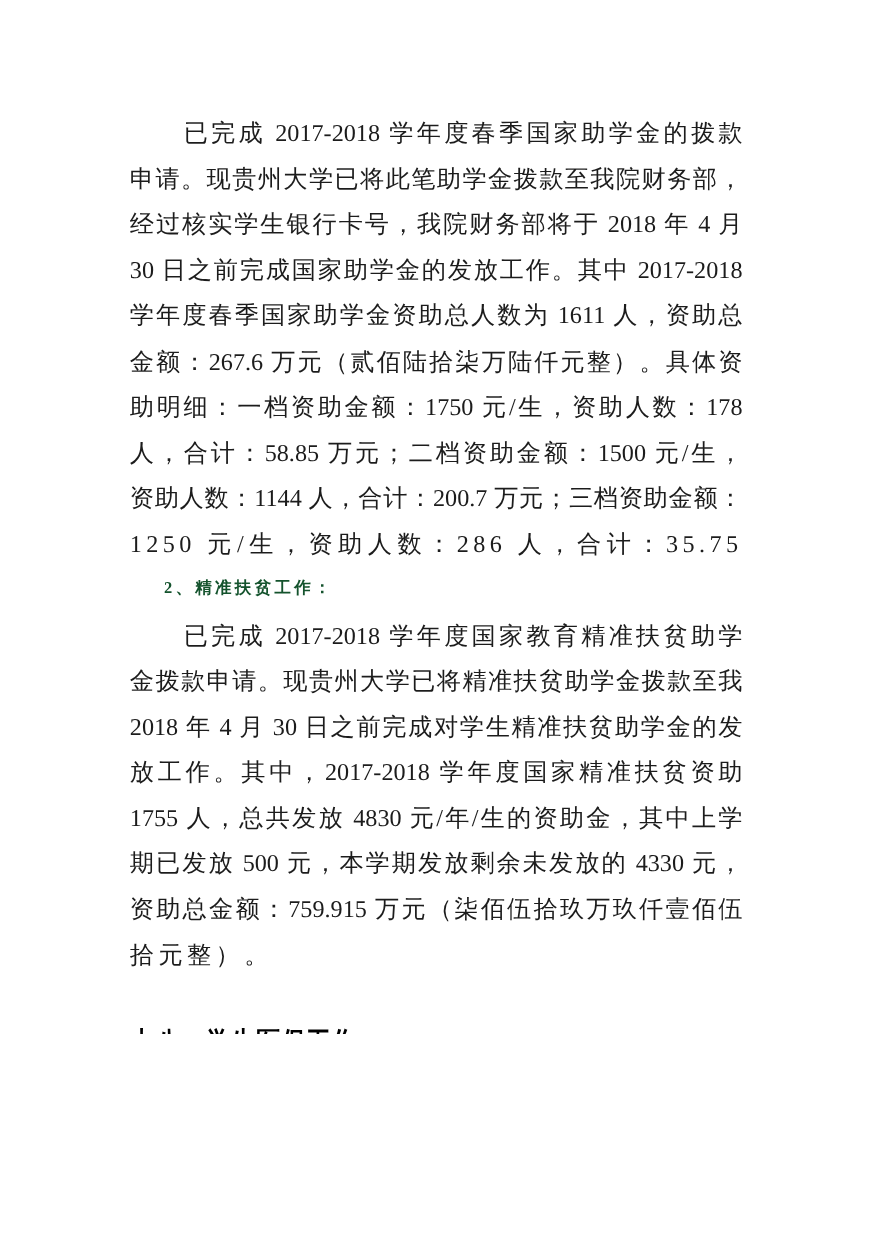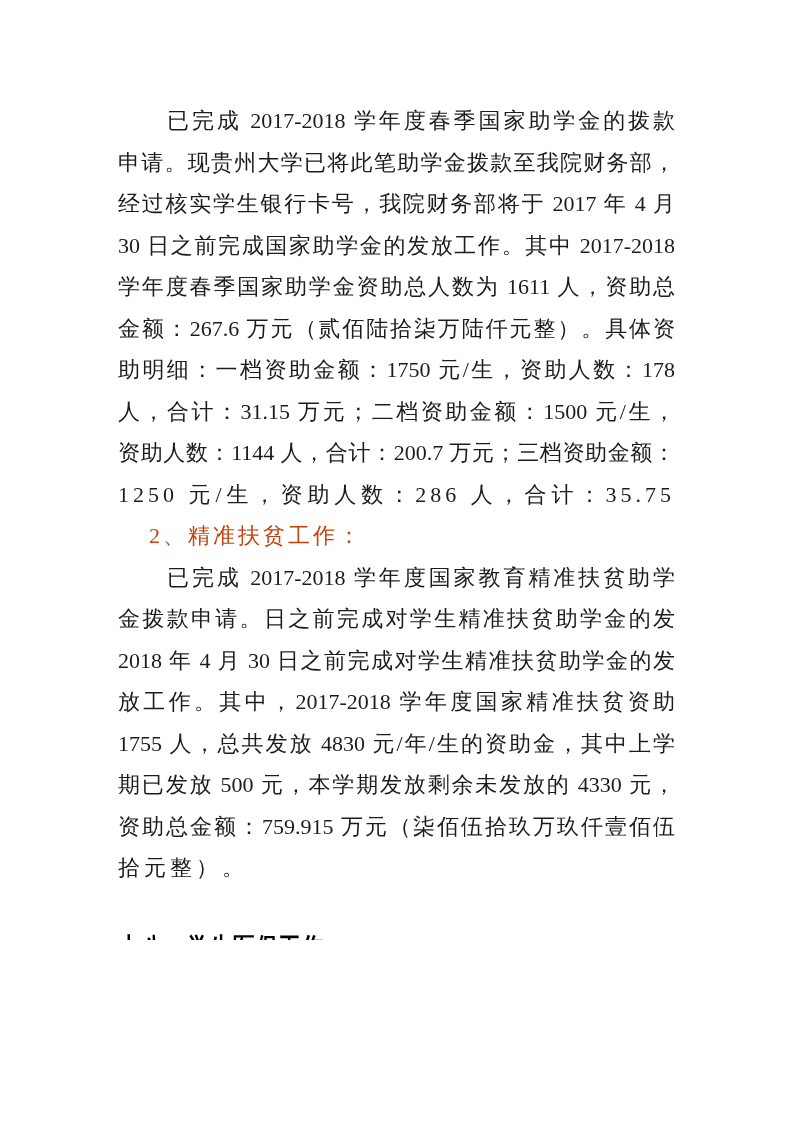--- a/index.html
+++ b/index.html
@@ -28,23 +28,23 @@
     text-align-last: justify;
     text-justify: inter-character;
     overflow: hidden;
   }
   .ln.ind { text-indent: 49px; }
   .ln.last {
     text-align-last: left;
     letter-spacing: 4px;
   }
   .ln.sub {
-    font-weight: normal;
-    color: #c2410c;
-    font-size: 22px;
+    font-weight: bold;
+    color: #14532d;
+    font-size: 15px;
     text-indent: 31px;
     text-align-last: left;
     letter-spacing: 3px;
   }
   .main-heading {
     margin-top: 36px;
     font-family: "Liberation Sans", "DejaVu Sans", sans-serif;
     font-weight: bold;
     color: #000000;
     font-size: 26px;
@@ -57,35 +57,35 @@
 </style>
 </head>
 <body>
 
 <div class="page">
   <div class="content">
 
     <div>
       <div class="ln ind">已完成 2017-2018 学年度春季国家助学金的拨款</div>
       <div class="ln">申请。现贵州大学已将此笔助学金拨款至我院财务部，</div>
-      <div class="ln">经过核实学生银行卡号，我院财务部将于 2017 年 4 月</div>
+      <div class="ln">经过核实学生银行卡号，我院财务部将于 2018 年 4 月</div>
       <div class="ln">30 日之前完成国家助学金的发放工作。其中 2017-2018</div>
       <div class="ln">学年度春季国家助学金资助总人数为 1611 人，资助总</div>
       <div class="ln">金额：267.6 万元（贰佰陆拾柒万陆仟元整）。具体资</div>
       <div class="ln">助明细：一档资助金额：1750 元/生，资助人数：178</div>
-      <div class="ln">人，合计：31.15 万元；二档资助金额：1500 元/生，</div>
+      <div class="ln">人，合计：58.85 万元；二档资助金额：1500 元/生，</div>
       <div class="ln">资助人数：1144 人，合计：200.7 万元；三档资助金额：</div>
       <div class="ln last">1250 元/生，资助人数：286 人，合计：35.75 万元。</div>
     </div>
 
     <div class="ln sub">2、精准扶贫工作：</div>
 
     <div>
       <div class="ln ind">已完成 2017-2018 学年度国家教育精准扶贫助学</div>
-      <div class="ln">金拨款申请。日之前完成对学生精准扶贫助学金的发</div>
+      <div class="ln">金拨款申请。现贵州大学已将精准扶贫助学金拨款至我</div>
       <div class="ln">2018 年 4 月 30 日之前完成对学生精准扶贫助学金的发</div>
       <div class="ln">放工作。其中，2017-2018 学年度国家精准扶贫资助</div>
       <div class="ln">1755 人，总共发放 4830 元/年/生的资助金，其中上学</div>
       <div class="ln">期已发放 500 元，本学期发放剩余未发放的 4330 元，</div>
       <div class="ln">资助总金额：759.915 万元（柒佰伍拾玖万玖仟壹佰伍</div>
       <div class="ln last">拾元整）。</div>
     </div>
 
     <div class="main-heading">十八、学生医保工作：</div>
 

